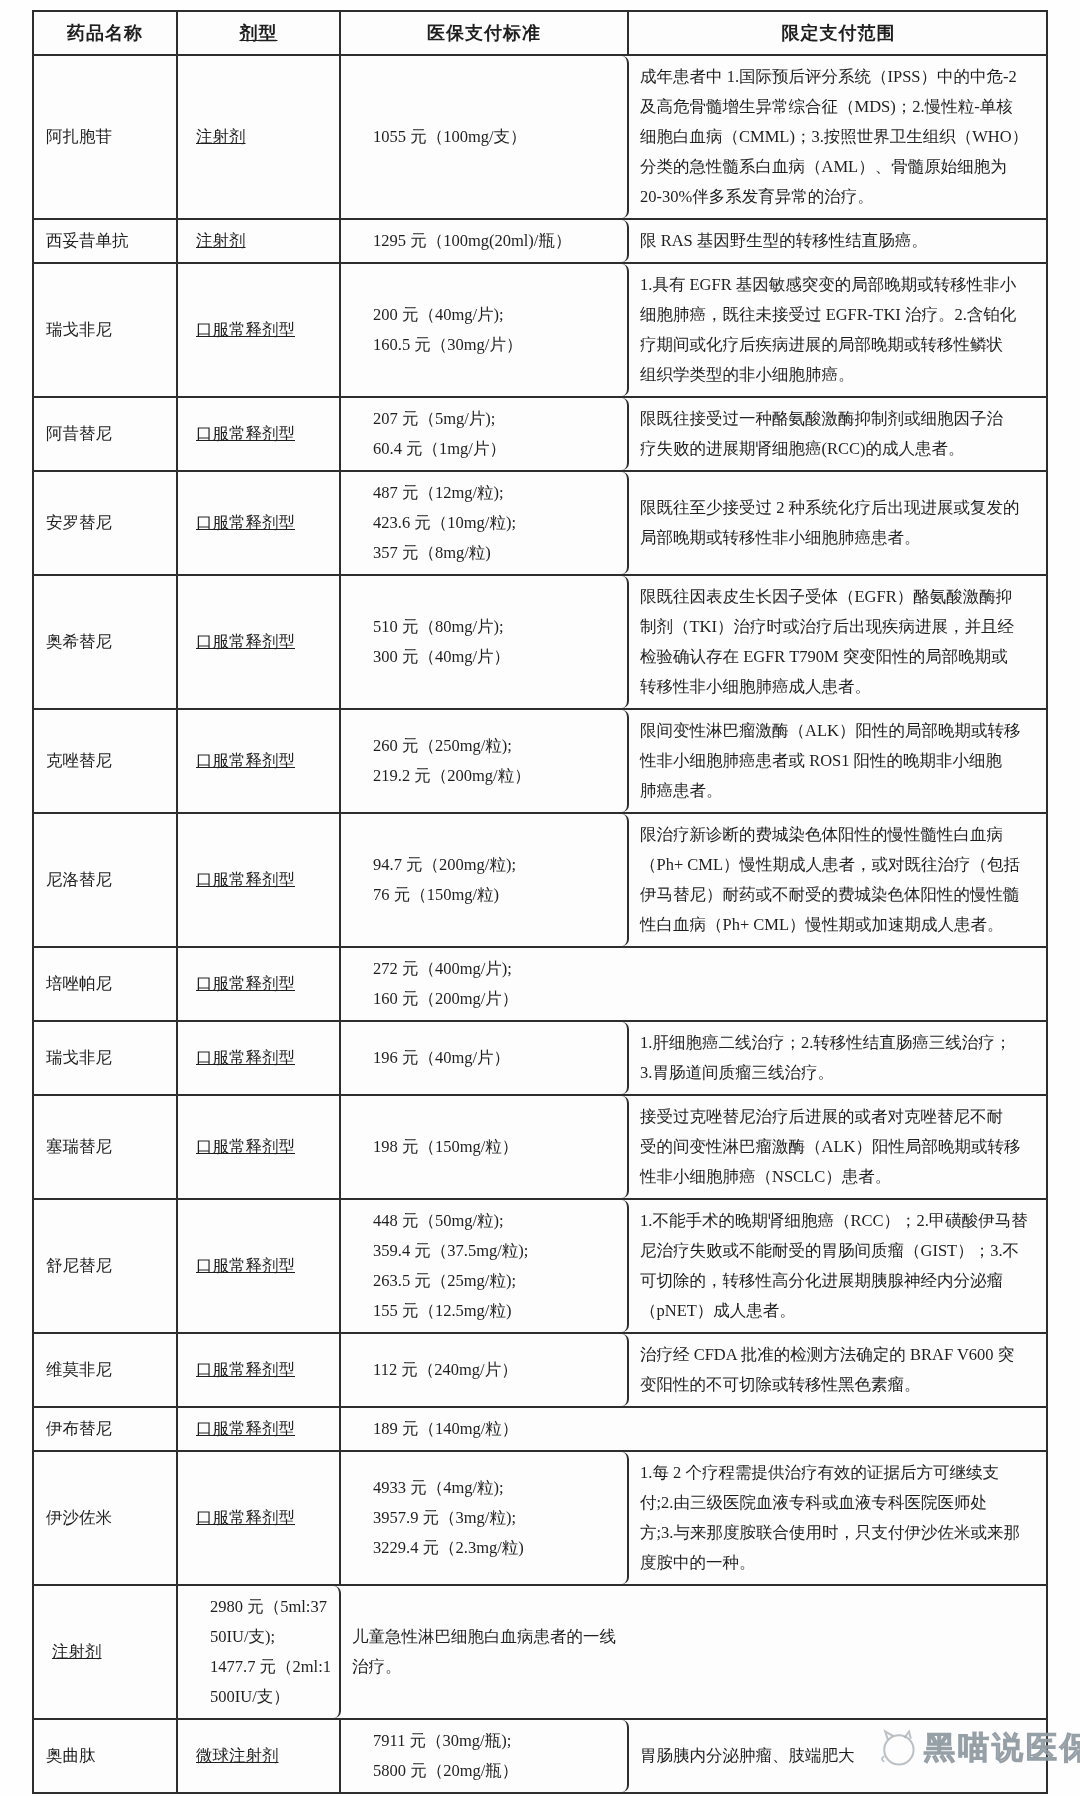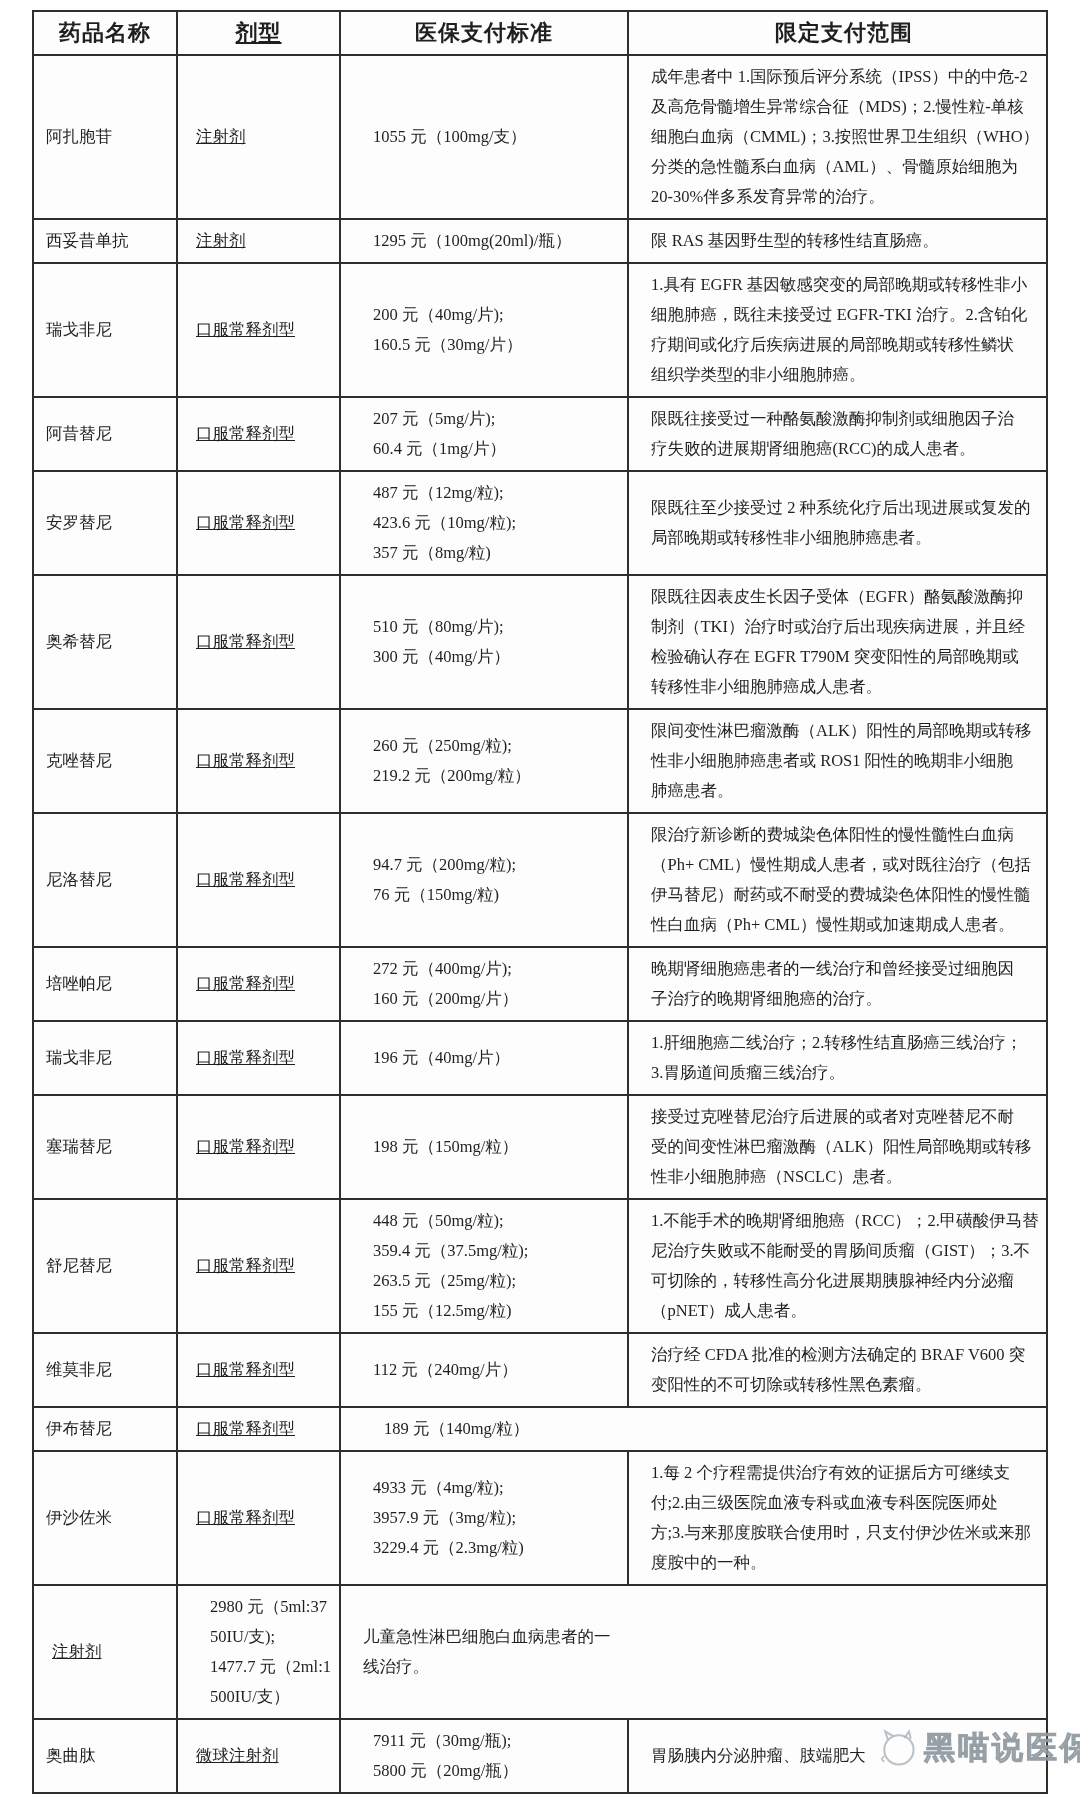--- a/index.html
+++ b/index.html
@@ -31,29 +31,29 @@
   .row:last-child { border-bottom: none; }
   .cell {
     border-right: 2px solid #2e2e2e;
     font-size: 16.5px;
     line-height: 30px;
     padding: 6px 8px 6px 12px;
     display: flex;
     align-items: center;
     word-break: break-all;
   }
-  .cell:last-child { border-right: none; margin-left: 11px; }
+  .cell:last-child { border-right: none; }
   .c-form  { padding-left: 18px; text-decoration: underline; }
   .c-price { padding-left: 32px; }
   .c-scope { padding-left: 11px; padding-right: 6px; }
-  .multiline { white-space: pre-line; }
+  .multiline { white-space: pre-line; border-radius: 7px; }
   .header-row .cell {
     justify-content: center;
     font-weight: bold;
-    font-size: 22px;
+    font-size: 18px;
     padding: 6px 4px;
     letter-spacing: 1px;
   }
   .watermark {
     position: absolute;
     right: -14px;
     bottom: 26px;
     display: flex;
     align-items: center;
     gap: 4px;
@@ -160,22 +160,20 @@
 （Ph+ CML）慢性期成人患者，或对既往治疗（包括
 伊马替尼）耐药或不耐受的费城染色体阳性的慢性髓
 性白血病（Ph+ CML）慢性期或加速期成人患者。</div>
     </div>
 
     <div class="row">
       <div class="cell c-name">培唑帕尼</div>
       <div class="cell c-form">口服常释剂型</div>
       <div class="cell c-price multiline">272 元（400mg/片);
 160 元（200mg/片）</div>
-      <div class="cell c-scope multiline">晚期肾细胞癌患者的一线治疗和曾经接受过细胞因
-子治疗的晚期肾细胞癌的治疗。</div>
     </div>
 
     <div class="row">
       <div class="cell c-name">瑞戈非尼</div>
       <div class="cell c-form">口服常释剂型</div>
       <div class="cell c-price multiline">196 元（40mg/片）</div>
       <div class="cell c-scope multiline">1.肝细胞癌二线治疗；2.转移性结直肠癌三线治疗；
 3.胃肠道间质瘤三线治疗。</div>
     </div>
 

